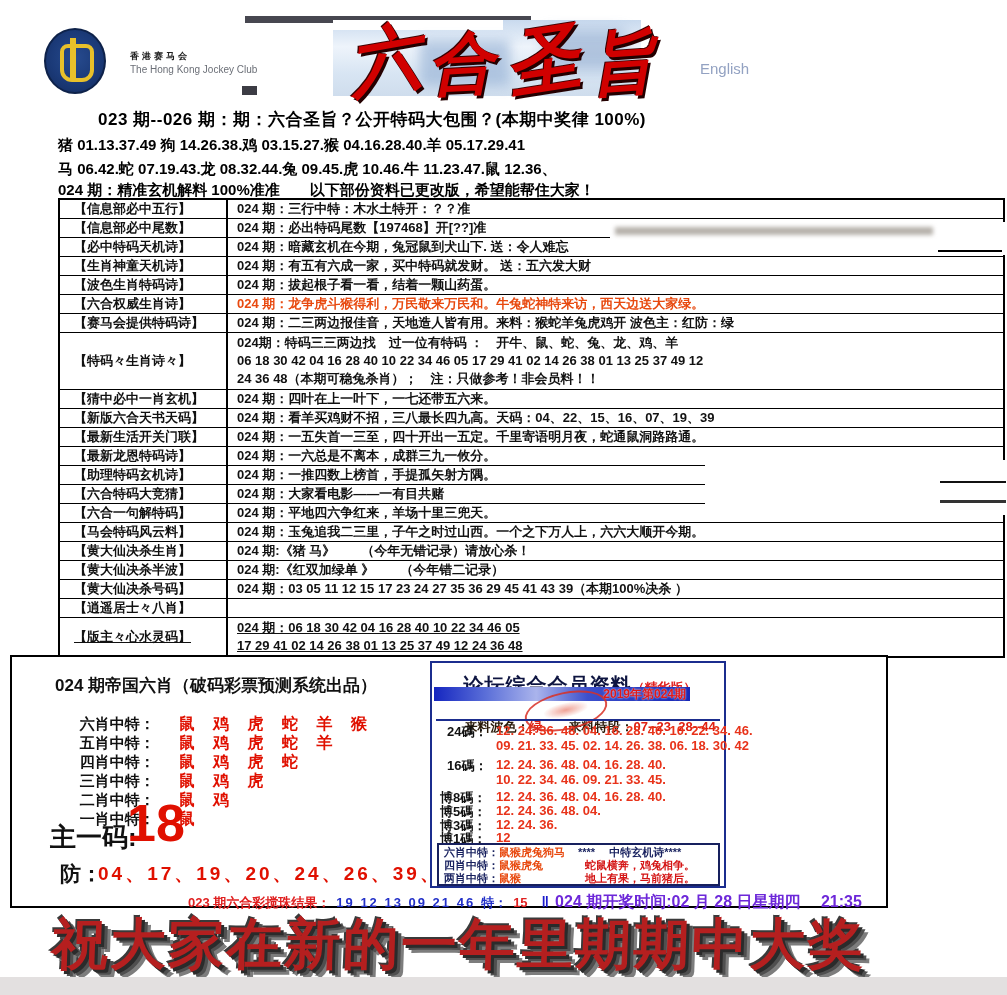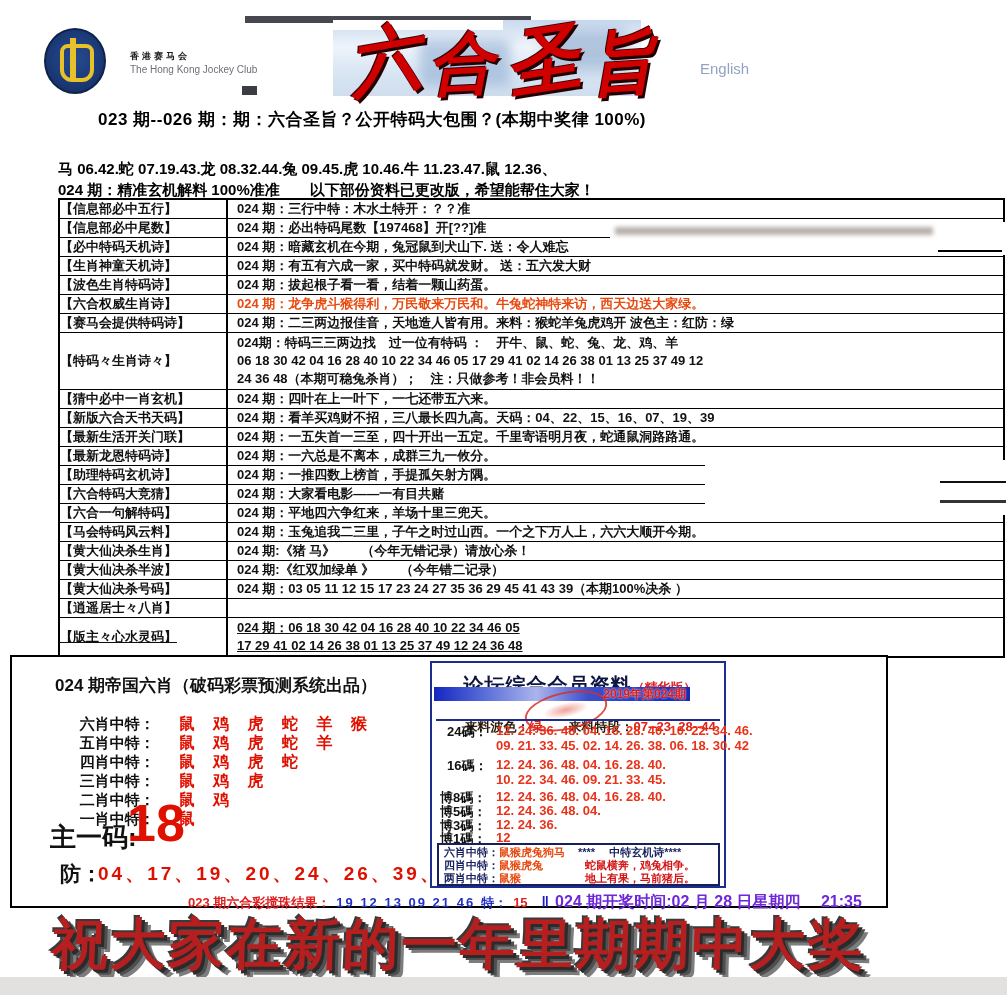--- a/index.html
+++ b/index.html
@@ -37,21 +37,21 @@
   .zline2{left:58px;top:160px;font-size:15px;}
   .line2{left:58px;top:181px;font-size:15px;}
 
   
   .maintable{left:58px;top:198px;width:947px;border:2px solid #000;box-sizing:border-box;background:#fff;}
   .trow{display:flex;border-bottom:1.5px solid #000;box-sizing:border-box;height:19px;}
   .trow:last-child{border-bottom:none;text-decoration:underline;}
   .trow.tall3{height:57px;}
   .trow.tall2{height:38px;}
   .tlabel{width:168px;flex:none;border-right:2px solid #000;box-sizing:border-box;
-    font-size:13px;font-weight:bold;display:flex;align-items:center;padding-left:0;white-space:nowrap;overflow:hidden;}
+    font-size:13px;font-weight:bold;display:flex;align-items:center;padding-left:14px;white-space:nowrap;overflow:hidden;}
   .tcell{flex:1;font-size:13px;font-weight:bold;display:flex;flex-direction:column;justify-content:center;
     padding-left:9px;white-space:pre-wrap;overflow:hidden;line-height:18px;}
   .tcell span{display:block;}
   .tcell.redtxt{color:#e8490f;}
 
   
   .patch{background:#fff;}
   .patch1{left:610px;top:222px;width:397px;height:33px;}
   .smudge{left:615px;top:227px;width:318px;height:8px;background:#b6b1ab;filter:blur(2px);}
   .seg1{left:938px;top:250px;width:64px;height:2px;background:#000;}
@@ -132,20 +132,21 @@
   <div class="abs banner-blob1"></div>
   <div class="abs banner-blob2"></div>
 
   <span class="abs calli c1">六</span>
   <span class="abs calli c2">合</span>
   <span class="abs calli c3">圣</span>
   <span class="abs calli c4">旨</span>
   <span class="abs english-link">English</span>
 
   <div class="abs hline line1">023 期--026 期：期：六合圣旨？公开特码大包围？(本期中奖律 100%)</div>
+  <div class="abs hline zline1">猪 01.13.37.49 狗 14.26.38.鸡 03.15.27.猴 04.16.28.40.羊 05.17.29.41</div>
   <div class="abs hline zline2">马 06.42.蛇 07.19.43.龙 08.32.44.兔 09.45.虎 10.46.牛 11.23.47.鼠 12.36、</div>
   <div class="abs hline line2">024 期：精准玄机解料 100%准准　　以下部份资料已更改版，希望能帮住大家！</div>
 
   <div class="abs maintable">
     <div class="trow">
       <div class="tlabel">【信息部必中五行】</div>
       <div class="tcell"><span>024 期：三行中特：木水土特开：？？准</span></div>
     </div>
     <div class="trow">
       <div class="tlabel">【信息部必中尾数】</div>

